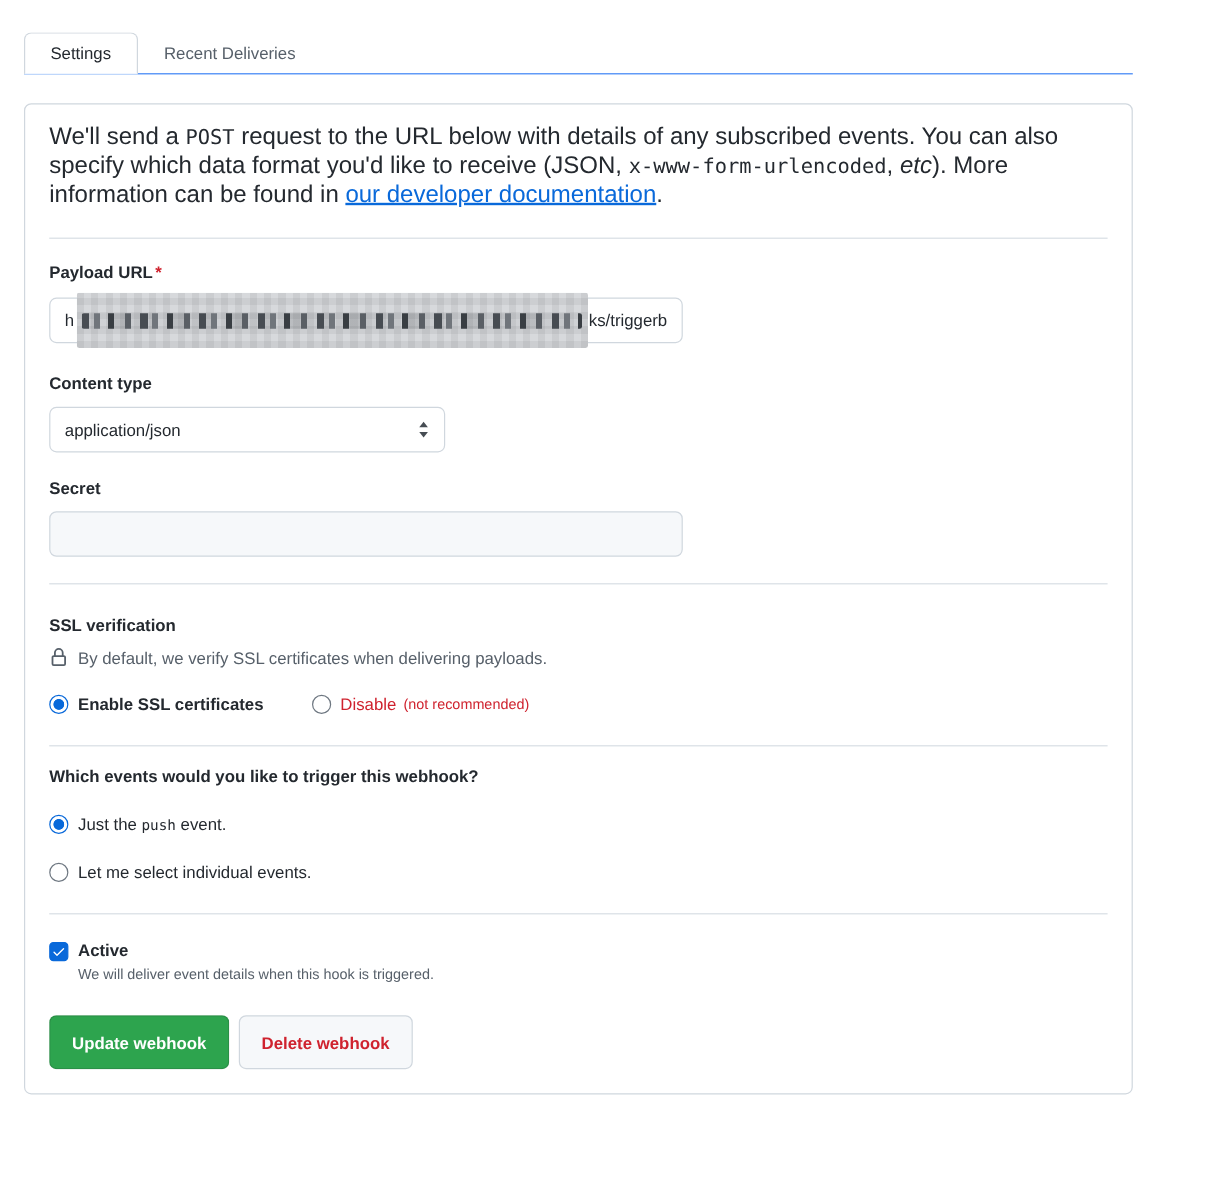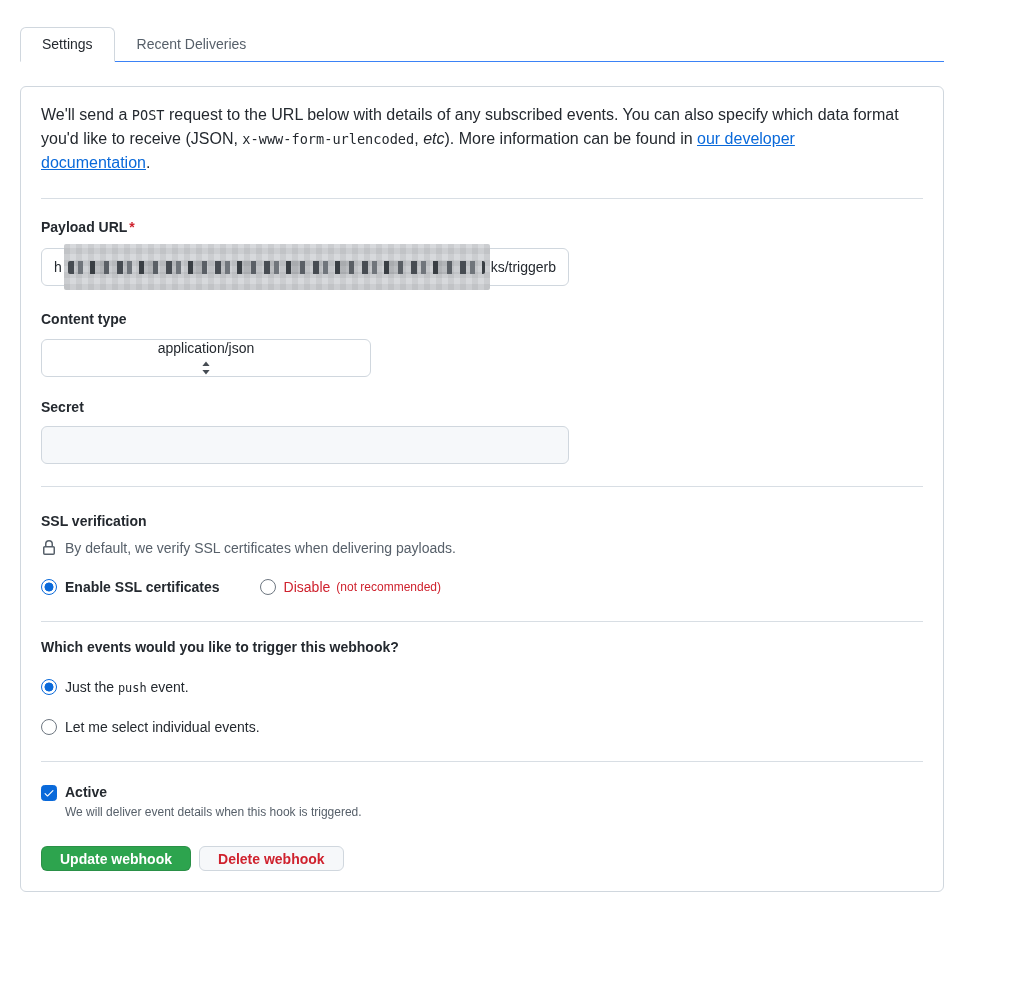--- a/index.html
+++ b/index.html
@@ -23,21 +23,21 @@
     border-color:#d0d7de #d0d7de #ffffff #d0d7de;
   }
 
   
   .box {
     margin-top:24px; border:1px solid #d0d7de; border-radius:6px;
     padding:14px 20px 20px 20px; background:#fff;
   }
   .divider { border:0; border-top:1px solid #d8dee4; margin:0; }
 
-  .intro { font-size:16px; line-height:23px; margin:2px 12px 24px 0; max-width:862px; }
+  .intro { font-size:20px; line-height:23px; margin:2px 12px 24px 0; max-width:862px; }
   .intro code, code.inline {
     font-family:"DejaVu Sans Mono","Liberation Mono",monospace;
     font-size:85%;
   }
   a.link { color:#0969da; text-decoration:underline; cursor:pointer; }
 
   .section-label { font-weight:700; font-size:14px; margin:20px 0 0 0; line-height:16px; }
   .required { color:#cf222e; font-weight:700; margin-left:2px; }
 
   
@@ -61,21 +61,21 @@
     background:repeating-linear-gradient(90deg,
       #474c52 0 6px, rgba(71,76,82,0.12) 6px 10px,
       #70757b 10px 15px, rgba(112,117,123,0.08) 15px 22px,
       #393e43 22px 27px, rgba(57,62,67,0.18) 27px 36px,
       #5a5f65 36px 41px, rgba(90,95,101,0.1) 41px 49px);
   }
 
   .select {
     margin-top:12px; width:330px; height:38px; border:1px solid #d0d7de;
     border-radius:6px; background:#fff; display:flex; align-items:center;
-    justify-content:space-between; padding:0 12px; cursor:pointer;flex-direction:column;
+    justify-content:space-between; padding:0 12px; cursor:pointer;
   }
   input.real-input {
     margin-top:11px; width:528px; height:38px; border:1px solid #d0d7de;
     border-radius:6px; background:#f6f8fa; padding:0 12px; font-size:14px;
     font-family:inherit; color:#24292f; outline:none;
   }
 
   
   .muted-row { display:flex; align-items:center; gap:8px; color:#57606a;
     font-size:14px; margin-top:11px; }
@@ -99,21 +99,21 @@
   .checkbox {
     width:16px; height:16px; border-radius:3.5px; background:#0969da;
     border:1px solid #0969da; display:flex; align-items:center; justify-content:center;
     flex:none; margin-top:1px; cursor:pointer;
   }
   .active-note { color:#57606a; font-size:12px; margin:4px 0 0 24px; }
 
   
   .btn-row { display:flex; gap:8px; margin-top:27px; }
   .btn {
-    height:25px; padding:0 18px; border-radius:6px; font-size:14px; font-weight:700;
+    height:45px; padding:0 18px; border-radius:6px; font-size:14px; font-weight:700;
     font-family:inherit; display:flex; align-items:center; justify-content:center;
     cursor:pointer; line-height:1; border:1px solid rgba(27,31,36,0.15);
   }
   .btn-primary { background:#2da44e; color:#ffffff; }
   .btn-danger-secondary { background:#f6f8fa; color:#cf222e; border-color:#d0d7de; }
 </style>
 </head>
 <body>
 
 <div class="page">

